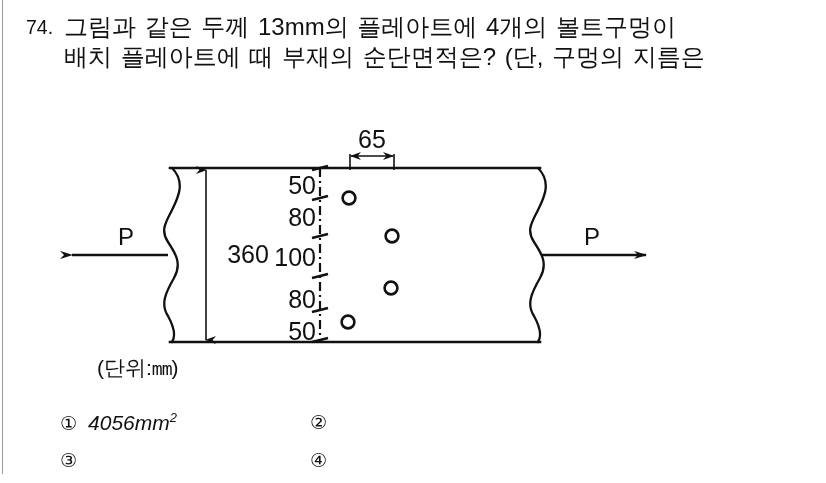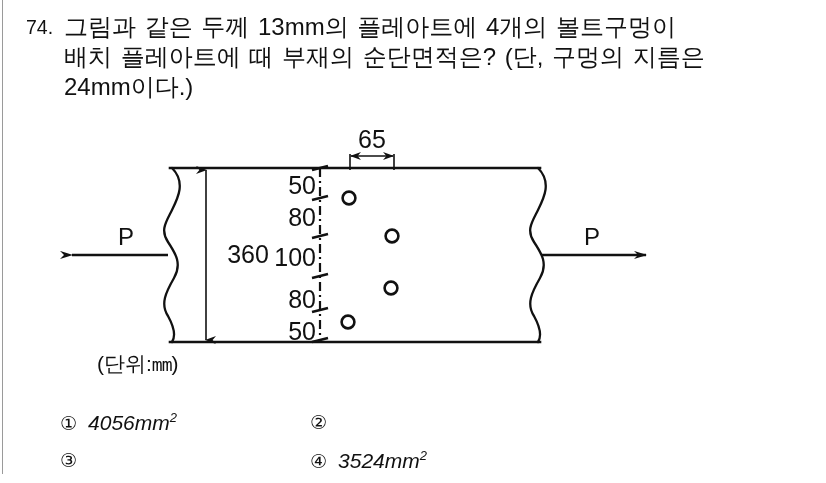--- a/index.html
+++ b/index.html
@@ -65,21 +65,21 @@
     height: 265px;
   }
   #figure svg { display: block; }
 
   
   #unit-note {
     position: absolute;
     left: 97px;
     top: 352px;
     font-size: 21px;
-    line-height: 24px;
+    line-height: 32px;
     white-space: pre;
   }
   #unit-note .mono {
     font-family: "DejaVu Sans Mono", "Liberation Mono", monospace;
     font-size: 18px;
     letter-spacing: -1px;
   }
 
   
   #choices {
@@ -120,21 +120,20 @@
 <div id="page">
 
   <div id="left-rule"></div>
 
   <div id="question-block">
     <div class="qrow">
       <div id="q-number">74.</div>
       <div id="q-text">
         <span class="qline">그림과 같은 두께 13mm의 플레아트에 4개의 볼트구멍이</span>
         <span class="qline">배치 플레아트에 때 부재의 순단면적은? (단, 구멍의 지름은</span>
-        <span class="qline">24mm이다.)</span>
       </div>
     </div>
   </div>
 
   <div id="figure">
     <svg width="826" height="265" viewBox="0 0 826 265" xmlns="http://www.w3.org/2000/svg">
       <defs>
         <marker id="arrTip" markerWidth="13" markerHeight="9" refX="12" refY="4.5" orient="auto" markerUnits="userSpaceOnUse">
           <path d="M0,0.4 L13,4.5 L0,8.6 L4,4.5 Z" fill="#111111"></path>
         </marker>
@@ -231,18 +230,17 @@
       <div class="choice col2">
         <span class="choice-marker">②</span>
       </div>
     </div>
     <div class="choice-row">
       <div class="choice col1">
         <span class="choice-marker">③</span>
       </div>
       <div class="choice col2">
         <span class="choice-marker">④</span>
-        <span class="choice-text"><span>3524mm</span><sup>2</sup></span>
       </div>
     </div>
   </div>
 
 </div>
 
 </body></html>

